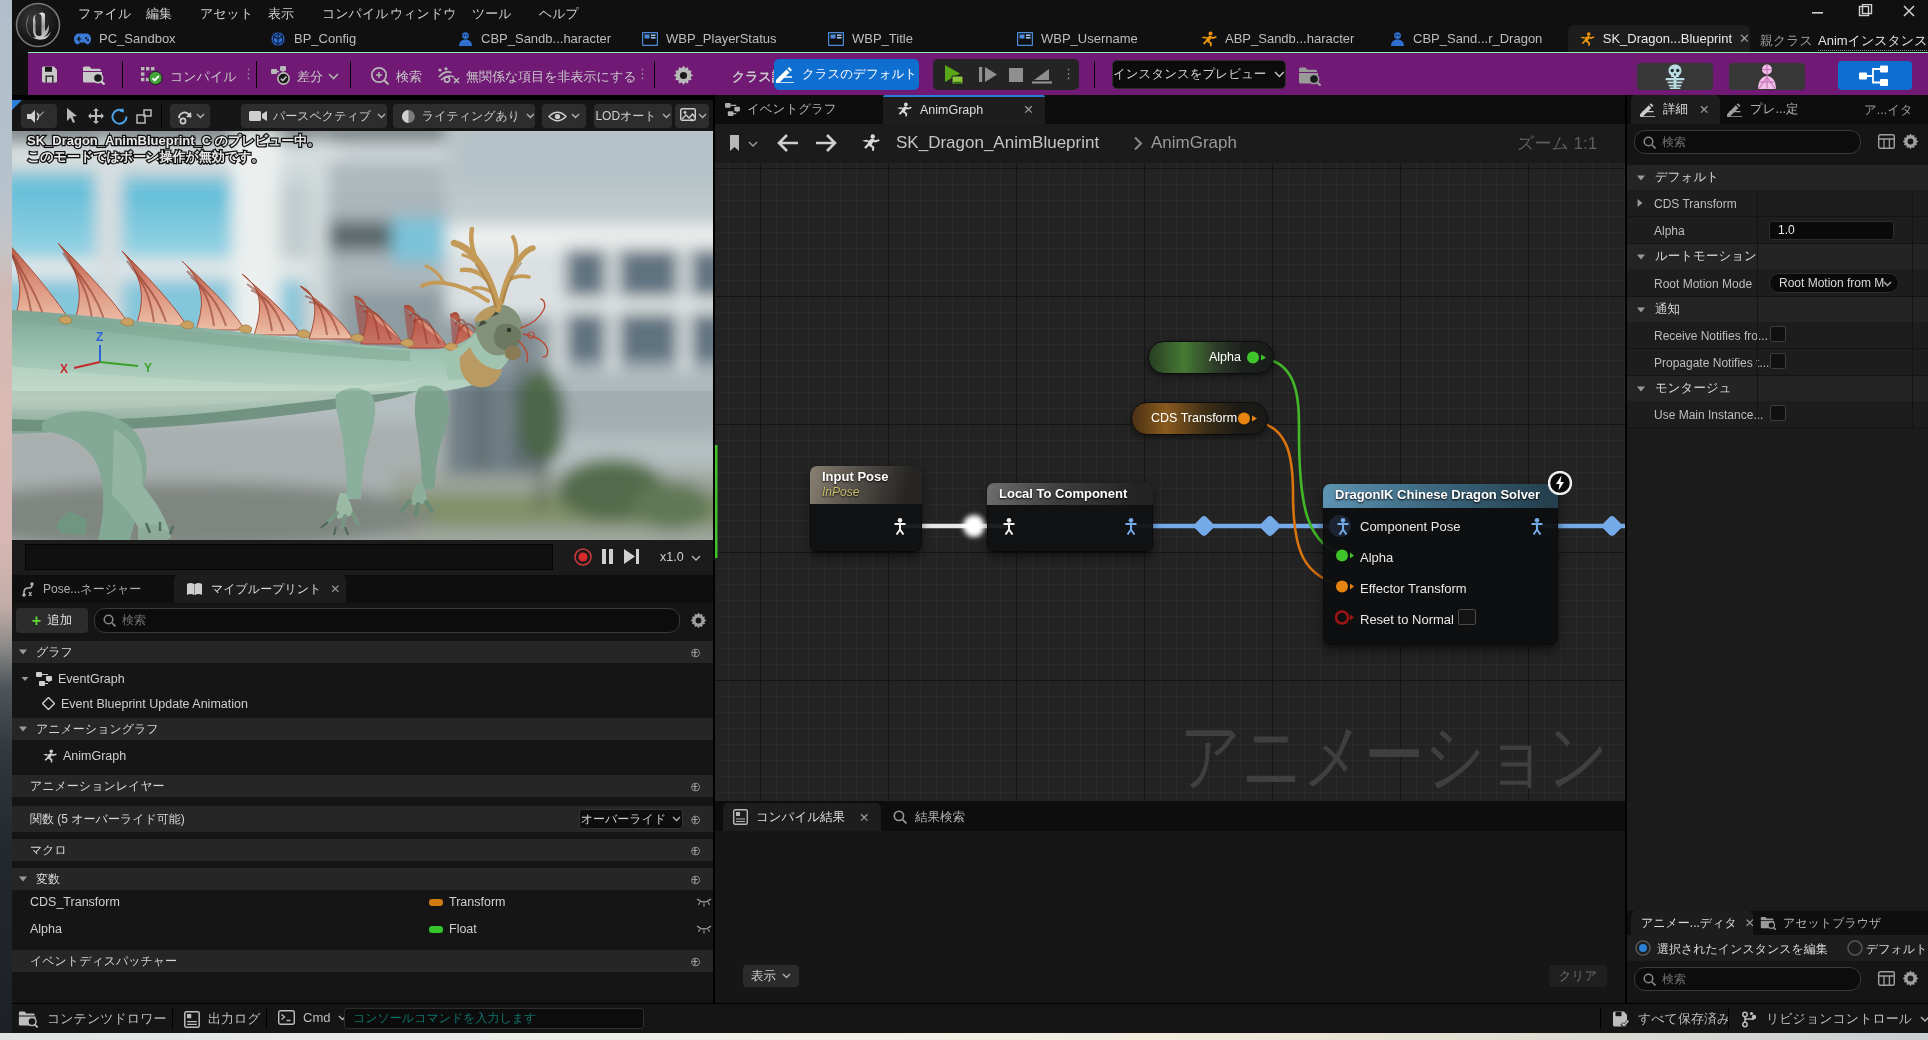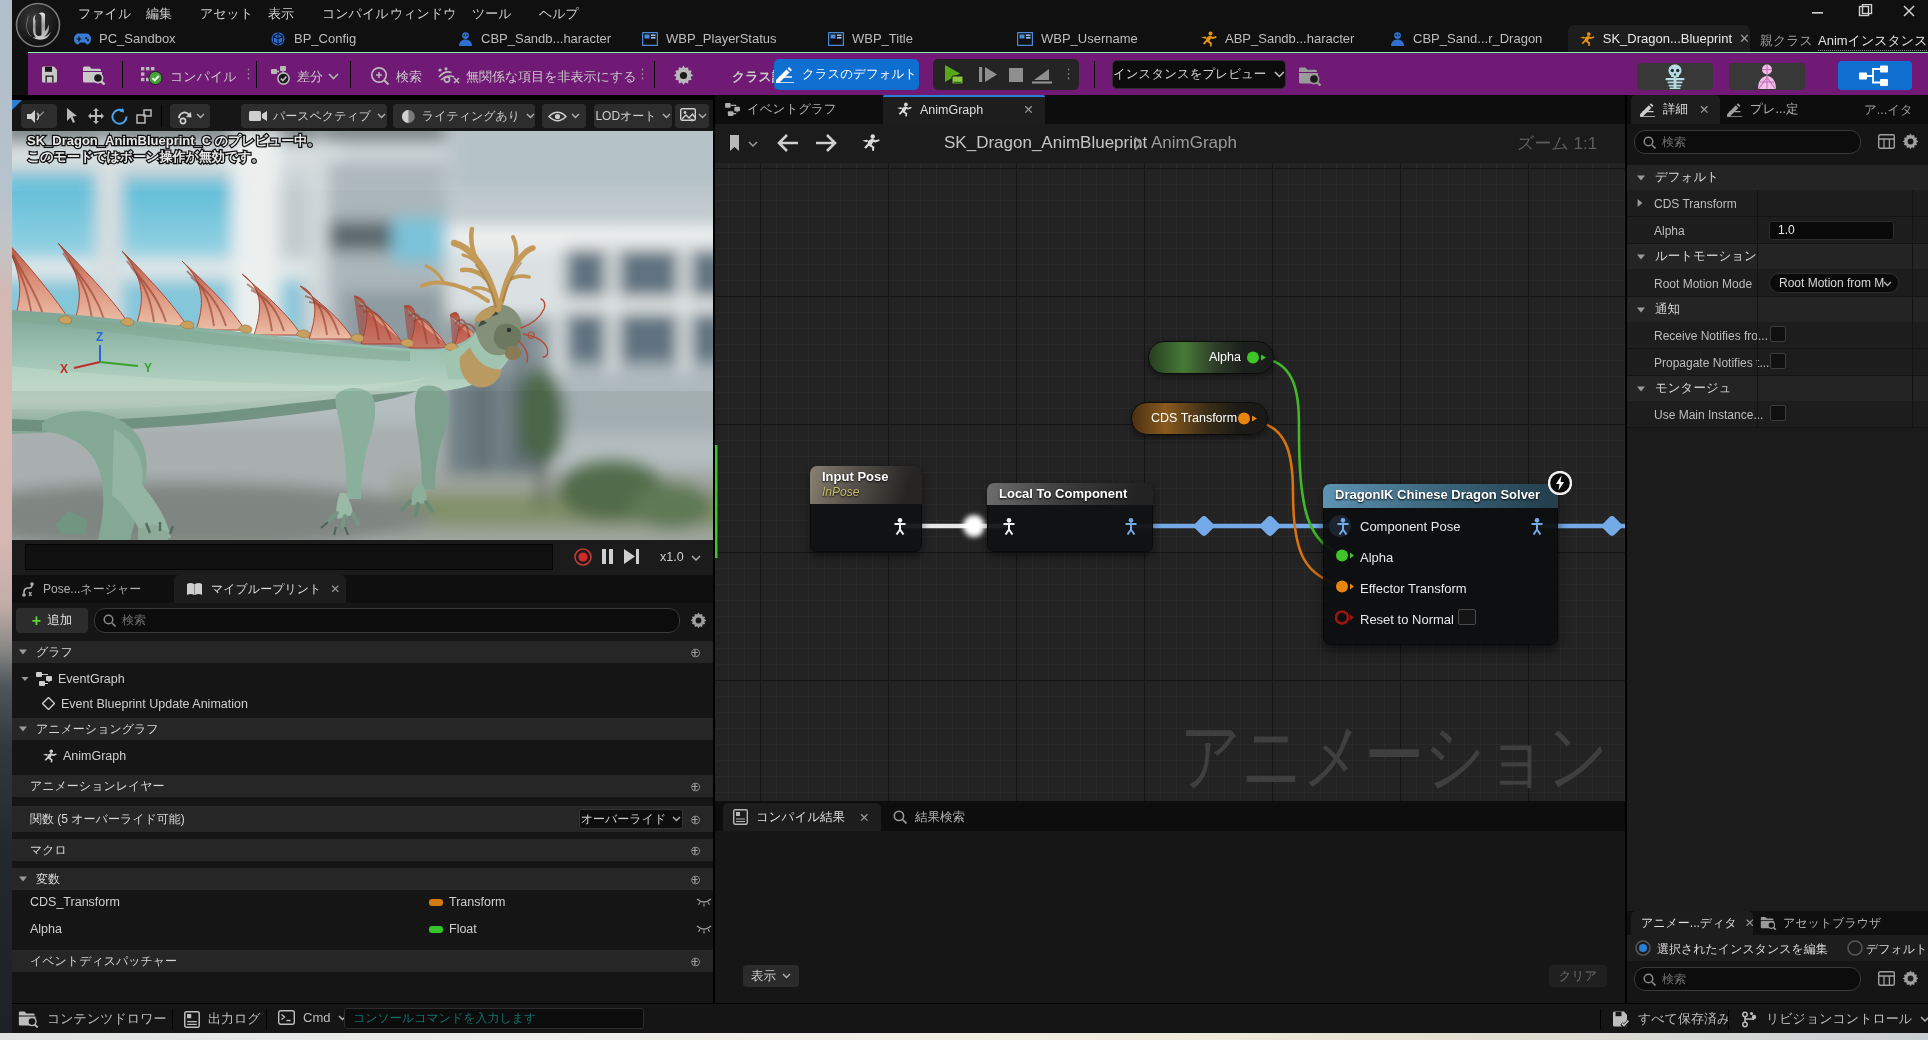--- a/index.html
+++ b/index.html
@@ -631,21 +631,21 @@
     <svg class="abs" style="left:100px;top:10px;" width="22" height="18" viewBox="0 0 22 18">
           <path d="M12 1 L20 9 L12 17 M20 9 H1" fill="none" stroke="#cfcfcf" stroke-width="2.6"></path>
         </svg>
     <svg class="abs" style="left:146px;top:9px;" width="19" height="19" viewBox="0 0 17 16">
           <g fill="#d8d8d8">
             <circle cx="10.5" cy="2.6" r="2"></circle>
             <path d="M6.5 6.5 L10 4.5 L13 6 L16 5 L16.8 6.5 L13 8 L11 7.5 L9.5 10 L12 12 L11.5 15.5 L9.8 15.2 L10 12.8 L7 10.8 L4.5 13.5 L2.8 12.5 L6 9 Z"></path>
             <path d="M1 6.5 L5 5.5 L6.5 6.2 L5.5 7.8 Z"></path>
           </g>
         </svg>
-    <span class="abs" style="left:181px;top:9px;font-size:17px;color:#c4c4c4;margin-left:48px;">SK_Dragon_AnimBlueprint</span>
+    <span class="abs" style="left:181px;top:9px;font-size:17px;color:#c4c4c4;">SK_Dragon_AnimBlueprint</span>
     <svg class="abs" style="left:418px;top:12px;" width="10" height="15" viewBox="0 0 10 15">
           <path d="M2 1.5 L8 7.5 L2 13.5" fill="none" stroke="#8a8a8a" stroke-width="2"></path>
         </svg>
     <span class="abs" style="left:436px;top:9px;font-size:17px;color:#9a9a9a;">AnimGraph</span>
     <span class="abs" style="left:802px;top:8px;font-size:17px;color:#5e5e5e;">ズーム 1:1</span>
   </div>
   <div class="abs" id="canvas" style="left:0;top:68px;width:912px;height:638px;background-color:#232324;background-image:linear-gradient(90deg,#151515 1px,transparent 1px),linear-gradient(#151515 1px,transparent 1px),linear-gradient(90deg,rgba(255,255,255,0.028) 1px,transparent 1px),linear-gradient(rgba(255,255,255,0.028) 1px,transparent 1px);background-size:128px 128px,128px 128px,16px 16px,16px 16px;background-position:45px 5px,45px 5px,13px 5px,13px 5px;overflow:hidden;">
     <div class="abs" style="right:18px;top:543px;font-size:76px;font-weight:normal;color:#3f3f3f;white-space:nowrap;transform:scaleX(0.79);transform-origin:100% 50%;">アニメーション</div>
     <svg class="abs" style="left:0;top:0;" width="912" height="638" viewBox="0 0 912 638">
       <defs>

